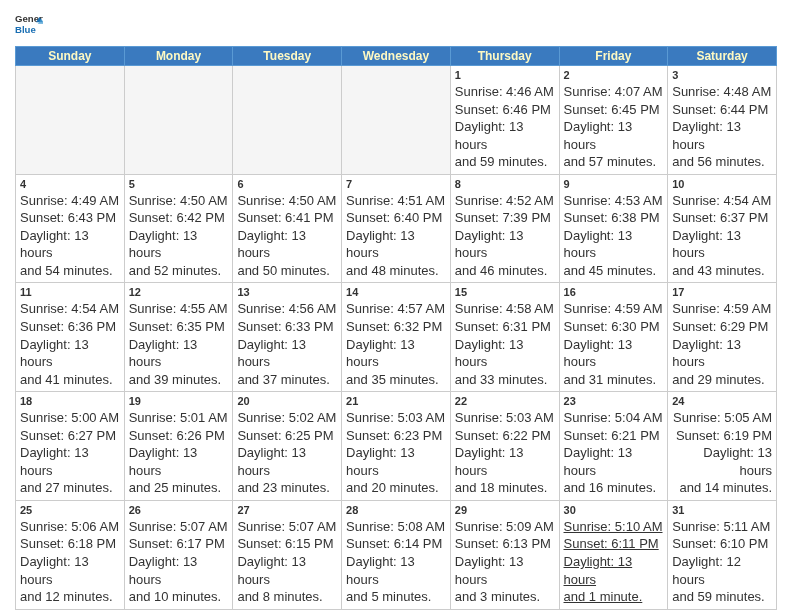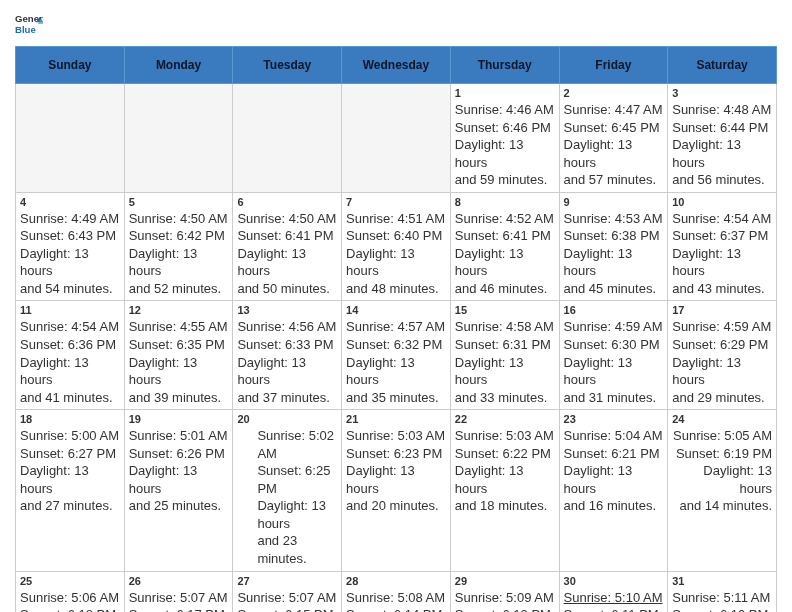--- a/index.html
+++ b/index.html
@@ -43,25 +43,25 @@
       color: #555;
       margin-top: 2px;
     }
     .calendar {
       width: 100%;
       border-collapse: collapse;
       table-layout: fixed;
     }
     .calendar th {
       background: #3a7abf;
-      color: #0f172a;
+      color: #fef9c3;
       font-size: 12px;
       font-weight: bold;
       text-align: center;
-      padding: 11px 2px;
+      padding: 2px 2px;
       border: 1px solid #5a9ad4;
     }
     .calendar td {
       border: 1px solid #ccc;
       vertical-align: top;
       padding: 3px 4px;
       font-size: 9.5px;
       color: #333;
       height: 82px;
       background: #fff;
@@ -124,21 +124,21 @@
           <td class="empty"></td>
           <td>
             <span class="day-num">1</span>
             <div class="day-info" style="white-space: pre-line;">Sunrise: 4:46 AM
 Sunset: 6:46 PM
 Daylight: 13 hours
 and 59 minutes.</div>
           </td>
           <td>
             <span class="day-num">2</span>
-            <div class="day-info" style="white-space: pre-line;">Sunrise: 4:47 AM
+            <div class="day-info" style="white-space: pre-line;">Sunrise: 4:07 AM
 Sunset: 6:45 PM
 Daylight: 13 hours
 and 57 minutes.</div>
           </td>
           <td>
             <span class="day-num">3</span>
             <div class="day-info" style="white-space: pre-line;">Sunrise: 4:48 AM
 Sunset: 6:44 PM
 Daylight: 13 hours
 and 56 minutes.</div>
@@ -169,21 +169,21 @@
           <td>
             <span class="day-num">7</span>
             <div class="day-info" style="white-space: pre-line;">Sunrise: 4:51 AM
 Sunset: 6:40 PM
 Daylight: 13 hours
 and 48 minutes.</div>
           </td>
           <td>
             <span class="day-num">8</span>
             <div class="day-info" style="white-space: pre-line;">Sunrise: 4:52 AM
-Sunset: 6:41 PM
+Sunset: 7:39 PM
 Daylight: 13 hours
 and 46 minutes.</div>
           </td>
           <td>
             <span class="day-num">9</span>
             <div class="day-info" style="white-space: pre-line;">Sunrise: 4:53 AM
 Sunset: 6:38 PM
 Daylight: 13 hours
 and 45 minutes.</div>
           </td>
@@ -256,21 +256,21 @@
           </td>
           <td>
             <span class="day-num">19</span>
             <div class="day-info" style="white-space: pre-line;">Sunrise: 5:01 AM
 Sunset: 6:26 PM
 Daylight: 13 hours
 and 25 minutes.</div>
           </td>
           <td>
             <span class="day-num">20</span>
-            <div class="day-info" style="white-space: pre-line; margin-left: 20px;">Sunrise: 5:02 AM
+            <div class="day-info" style="white-space: pre-line;">Sunrise: 5:02 AM
 Sunset: 6:25 PM
 Daylight: 13 hours
 and 23 minutes.</div>
           </td>
           <td>
             <span class="day-num">21</span>
             <div class="day-info" style="white-space: pre-line;">Sunrise: 5:03 AM
 Sunset: 6:23 PM
 Daylight: 13 hours
 and 20 minutes.</div>

